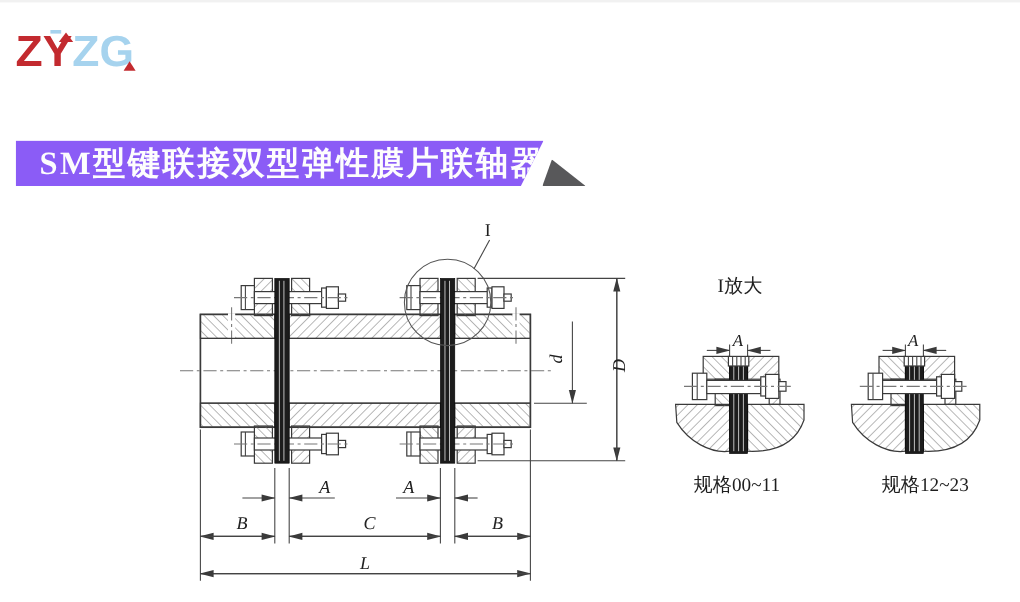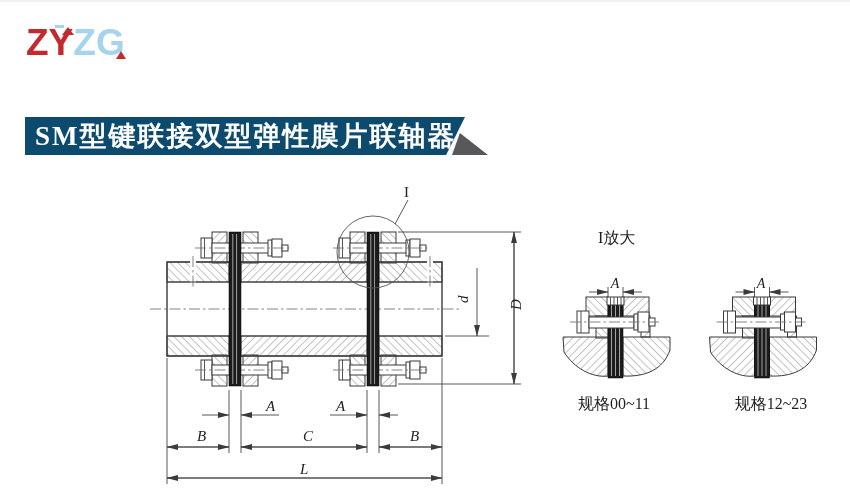--- a/index.html
+++ b/index.html
@@ -2,47 +2,47 @@
 <html><head>
 <meta charset="utf-8">
 <style>
   html,body{margin:0;padding:0;}
   body{
     width:850px;height:502px;position:relative;background:#ffffff;
     font-family:"Liberation Sans", sans-serif;overflow:hidden;
   }
   .top-strip{position:absolute;left:0;top:0;width:850px;height:2px;background:#f1f1f1;}
   
-  .logo{position:absolute;left:26px;top:24px;width:120px;height:42px;}
+  .logo{position:absolute;left:13px;top:24px;width:120px;height:42px;}
   .logo-text{
     font-family:"Liberation Sans", sans-serif;font-weight:bold;
     font-size:37px;line-height:40px;letter-spacing:0px;
     transform:scaleY(.98);transform-origin:left top;white-space:nowrap;
   }
   .logo-zy{color:#c32a2f;}
   .logo-zg{color:#a6d3ee;}
   .logo-caret{
     position:absolute;left:36px;top:3px;width:0;height:0;
     border-left:6px solid transparent;border-right:6px solid transparent;
     border-bottom:8px solid #c32a2f;
   }
   .logo-dash{position:absolute;left:29px;top:1px;width:9px;height:3px;background:#a6d3ee;}
   .logo-gtri{
     position:absolute;left:90px;top:27px;width:0;height:0;
     border-left:5px solid transparent;border-right:5px solid transparent;
     border-bottom:8px solid #c32a2f;
   }
   
   .banner{
-    position:absolute;left:25px;top:117px;width:440px;height:38px;
-    background:#0c4a6e;color:#fdfdfd;
+    position:absolute;left:13px;top:117px;width:440px;height:38px;
+    background:#8b5cf6;color:#fdfdfd;
     clip-path:polygon(0 0,100% 0,95.7% 100%,0 100%);
     font-family:"Liberation Serif", serif;font-weight:600;
     font-size:27px;line-height:38px;letter-spacing:2px;
-    padding-left:10px;box-sizing:border-box;white-space:nowrap;
+    padding-left:20px;box-sizing:border-box;white-space:nowrap;
   }
   .banner-accent{
     position:absolute;left:452px;top:133px;width:36px;height:22px;
     background:#58585a;
     clip-path:polygon(22% 0,100% 100%,0 100%);
   }
   
   .drawing-svg{position:absolute;left:0;top:0;}
   .ctr{stroke:#3a3a3a;stroke-width:1.4;fill:#ffffff;}
   .ln{stroke:#3a3a3a;stroke-width:1;fill:none;}

